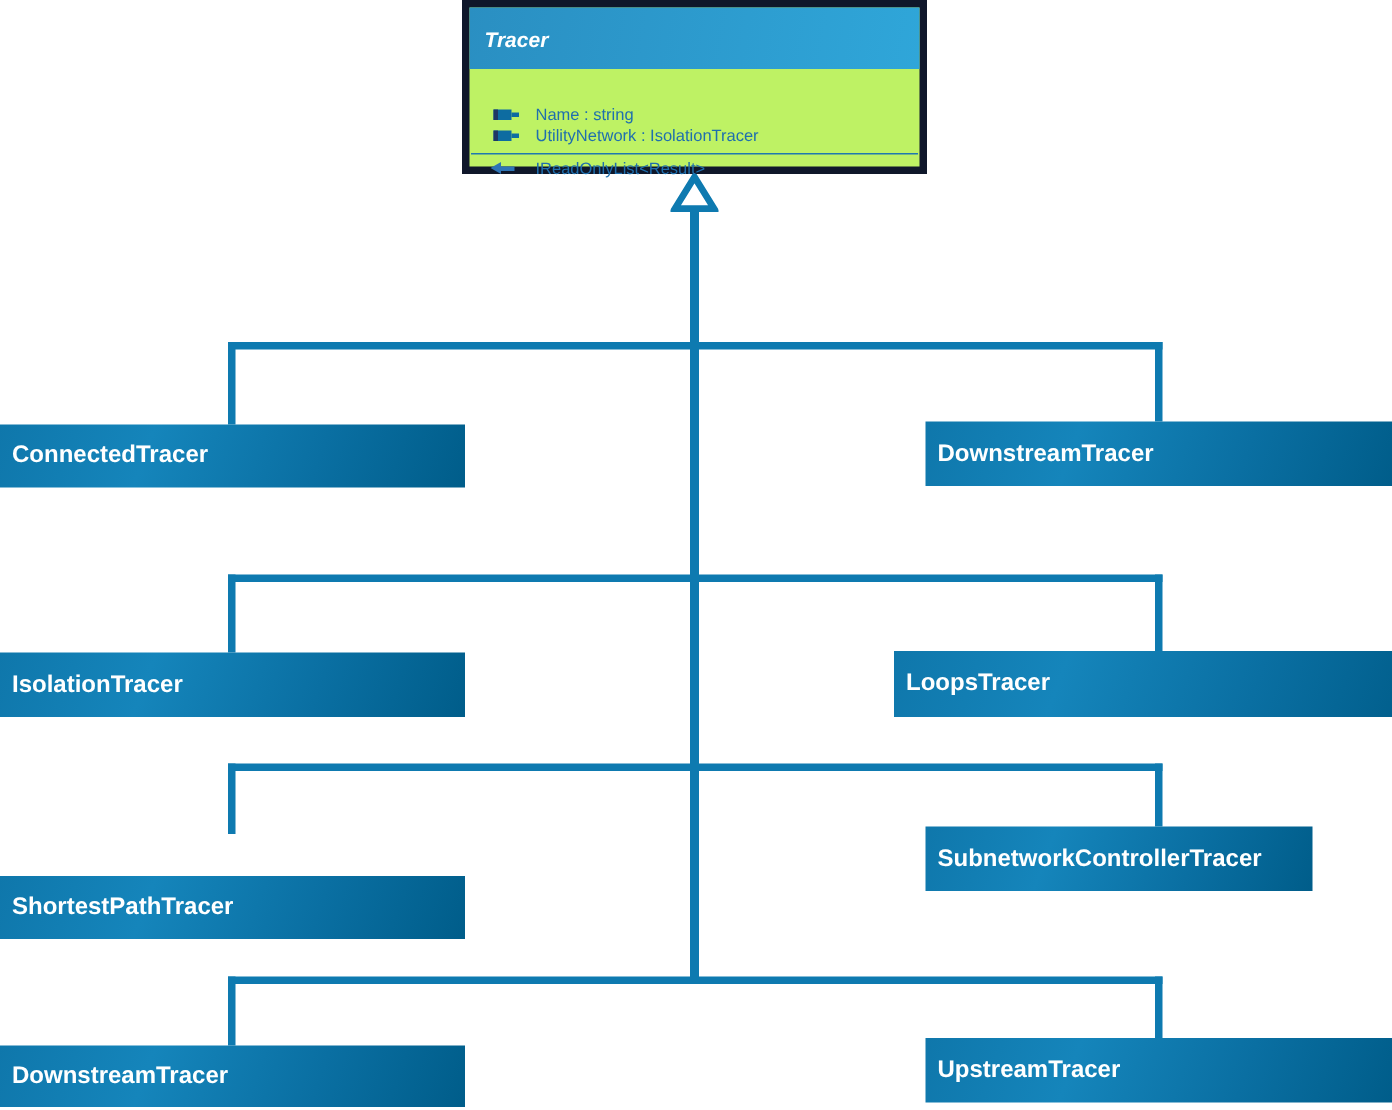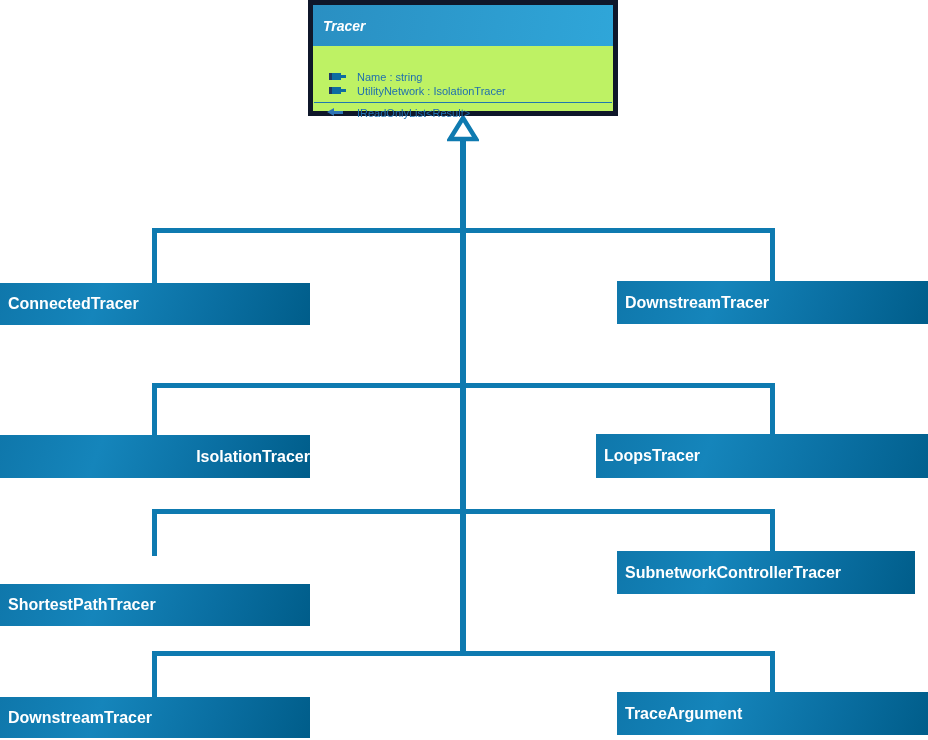--- a/index.html
+++ b/index.html
@@ -102,32 +102,32 @@
       </span>
     </div>
   </div>
 
   <div class="subclass" style="left:0; top:283px; width:310px; height:42px;">
     <span>ConnectedTracer</span>
   </div>
   <div class="subclass" style="left:617px; top:281px; width:311px; height:43px;">
     <span>DownstreamTracer</span>
   </div>
-  <div class="subclass" style="left:0; top:435px; width:310px; height:43px;justify-content:flex-end;">
+  <div class="subclass" style="left:0; top:435px; width:310px; height:43px;">
     <span>IsolationTracer</span>
   </div>
   <div class="subclass" style="left:596px; top:434px; width:351px; height:44px;">
     <span>LoopsTracer</span>
   </div>
   <div class="subclass" style="left:0; top:556px; width:310px; height:42px;margin-top:28px;">
     <span>ShortestPathTracer</span>
   </div>
-  <div class="subclass" style="left:617px; top:551px; width:298px; height:43px;">
+  <div class="subclass" style="left:617px; top:551px; width:258px; height:43px;">
     <span>SubnetworkControllerTracer</span>
   </div>
   <div class="subclass" style="left:0; top:697px; width:310px; height:41px;">
     <span>DownstreamTracer</span>
   </div>
   <div class="subclass" style="left:617px; top:692px; width:311px; height:43px;">
-    <span>TraceArgument</span>
+    <span>UpstreamTracer</span>
   </div>
 
 </div>
 
 </body></html>

